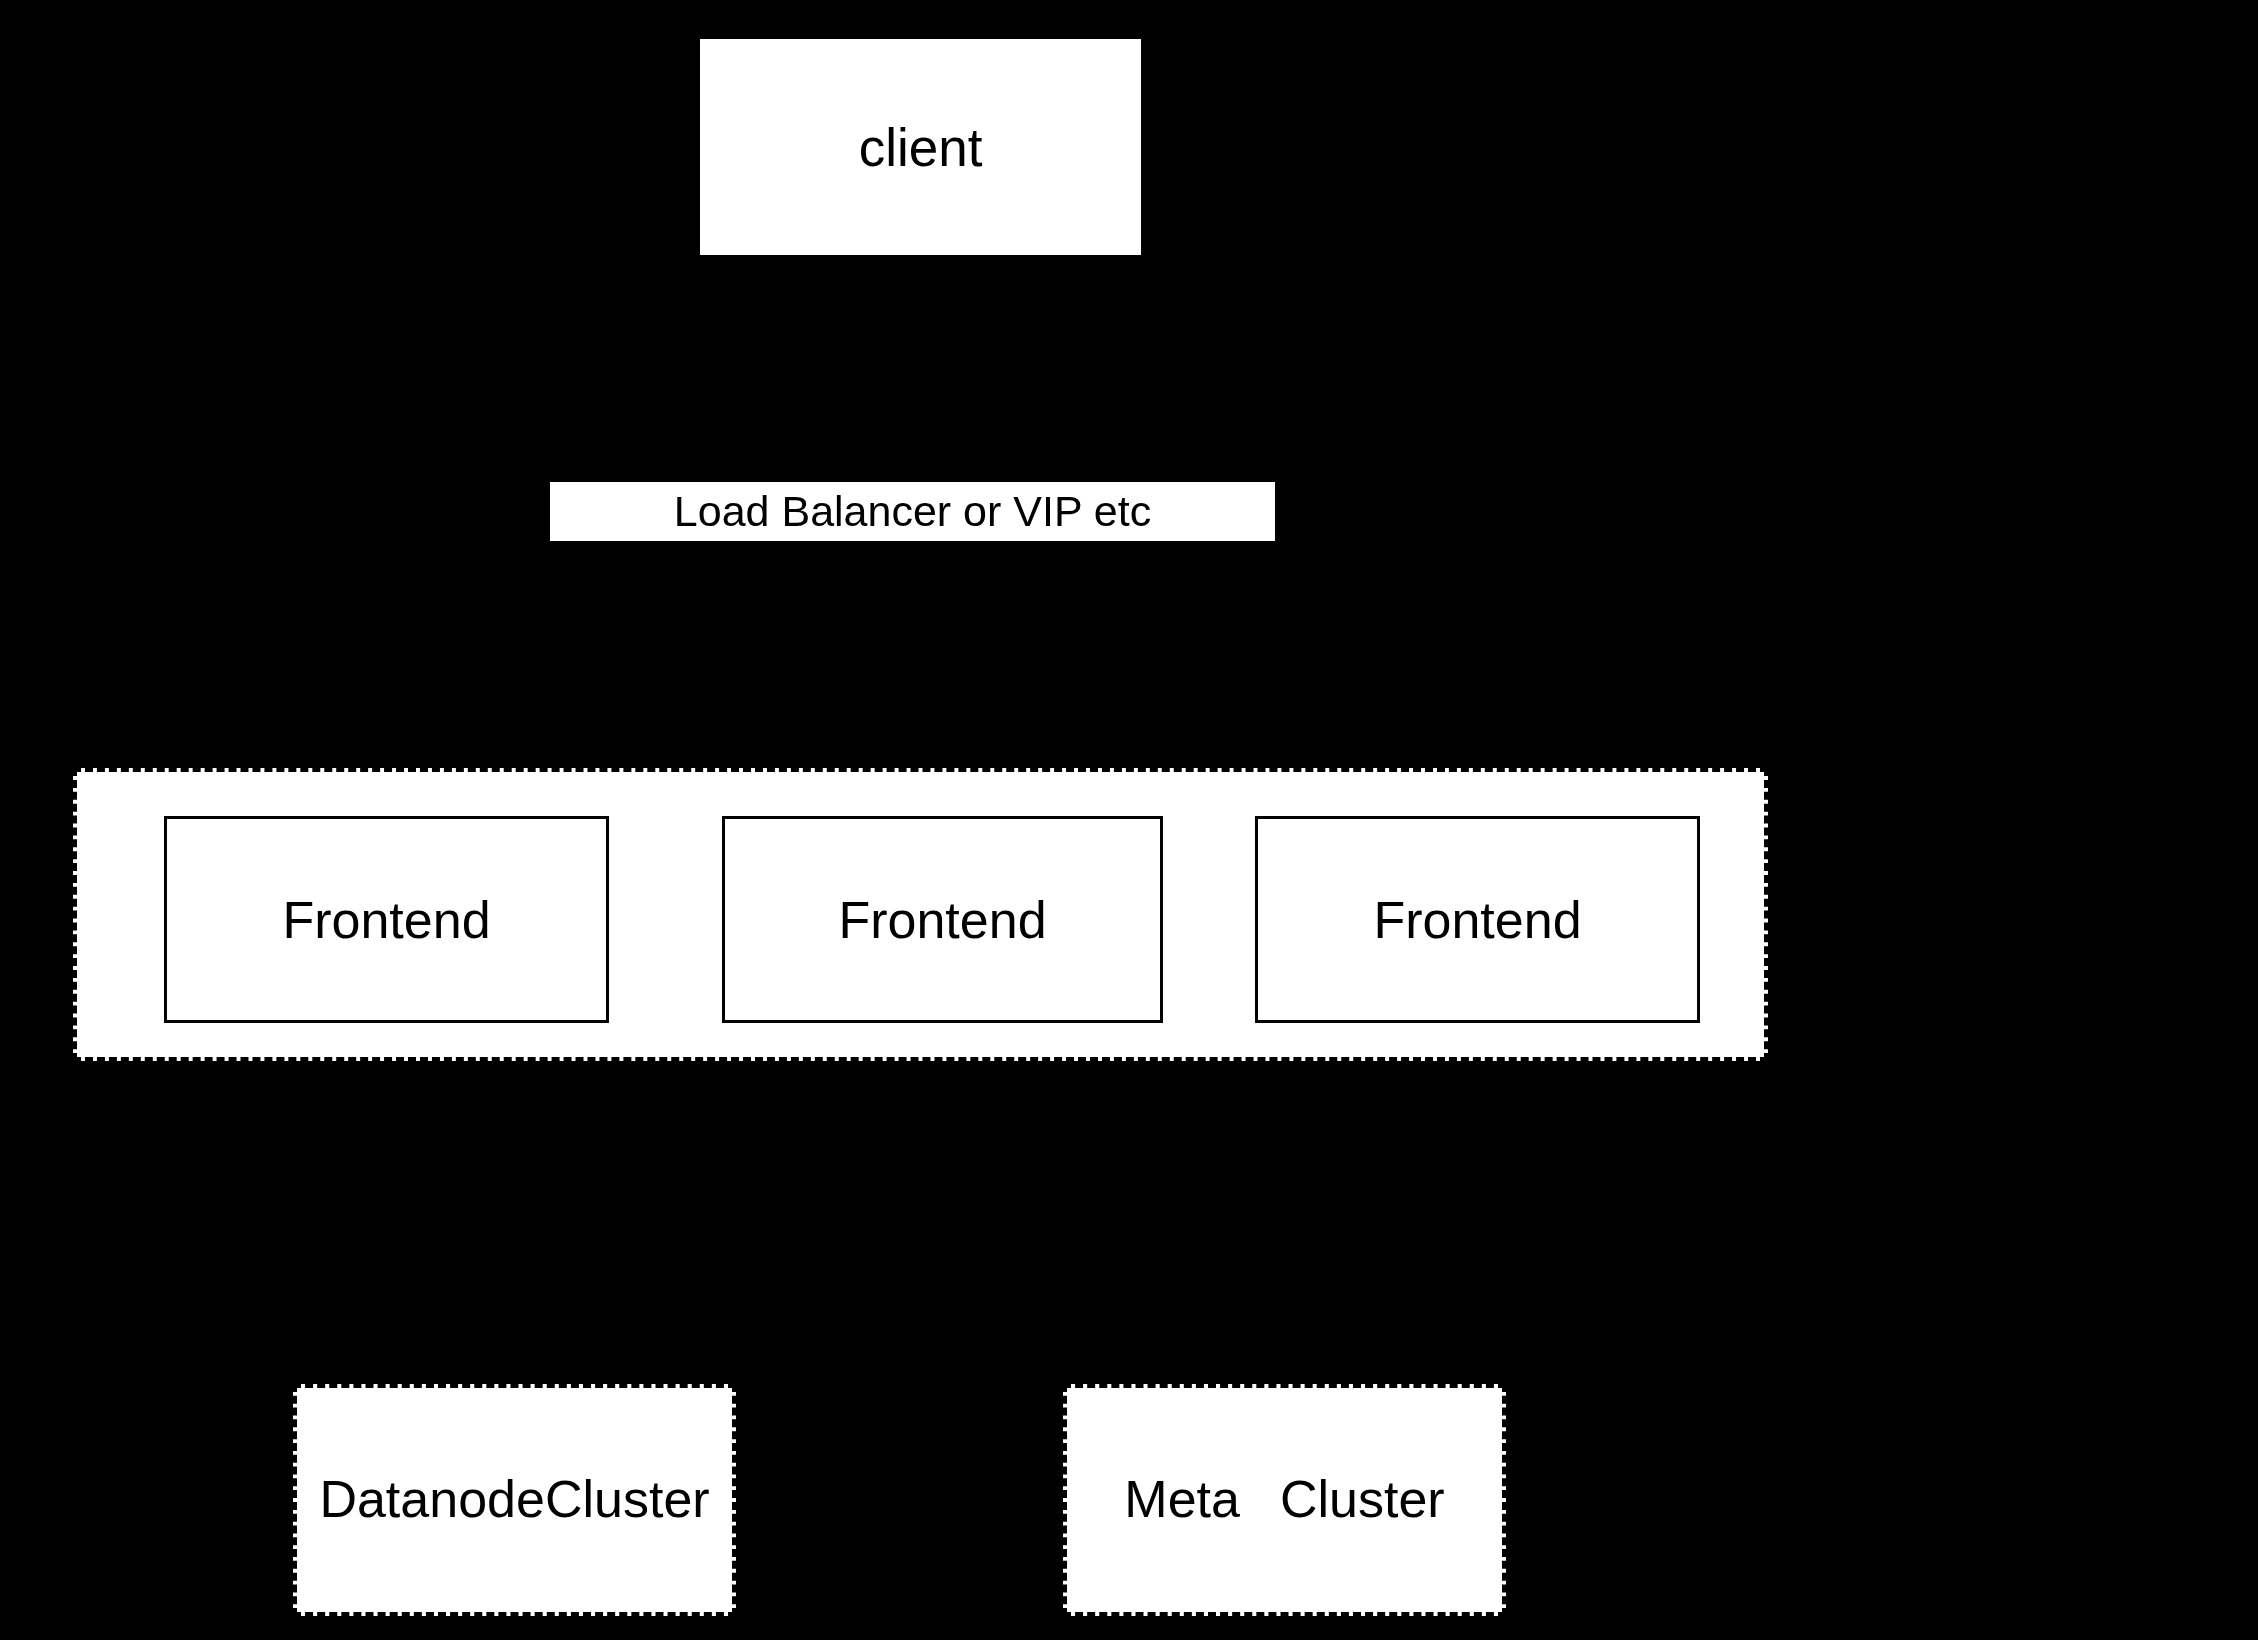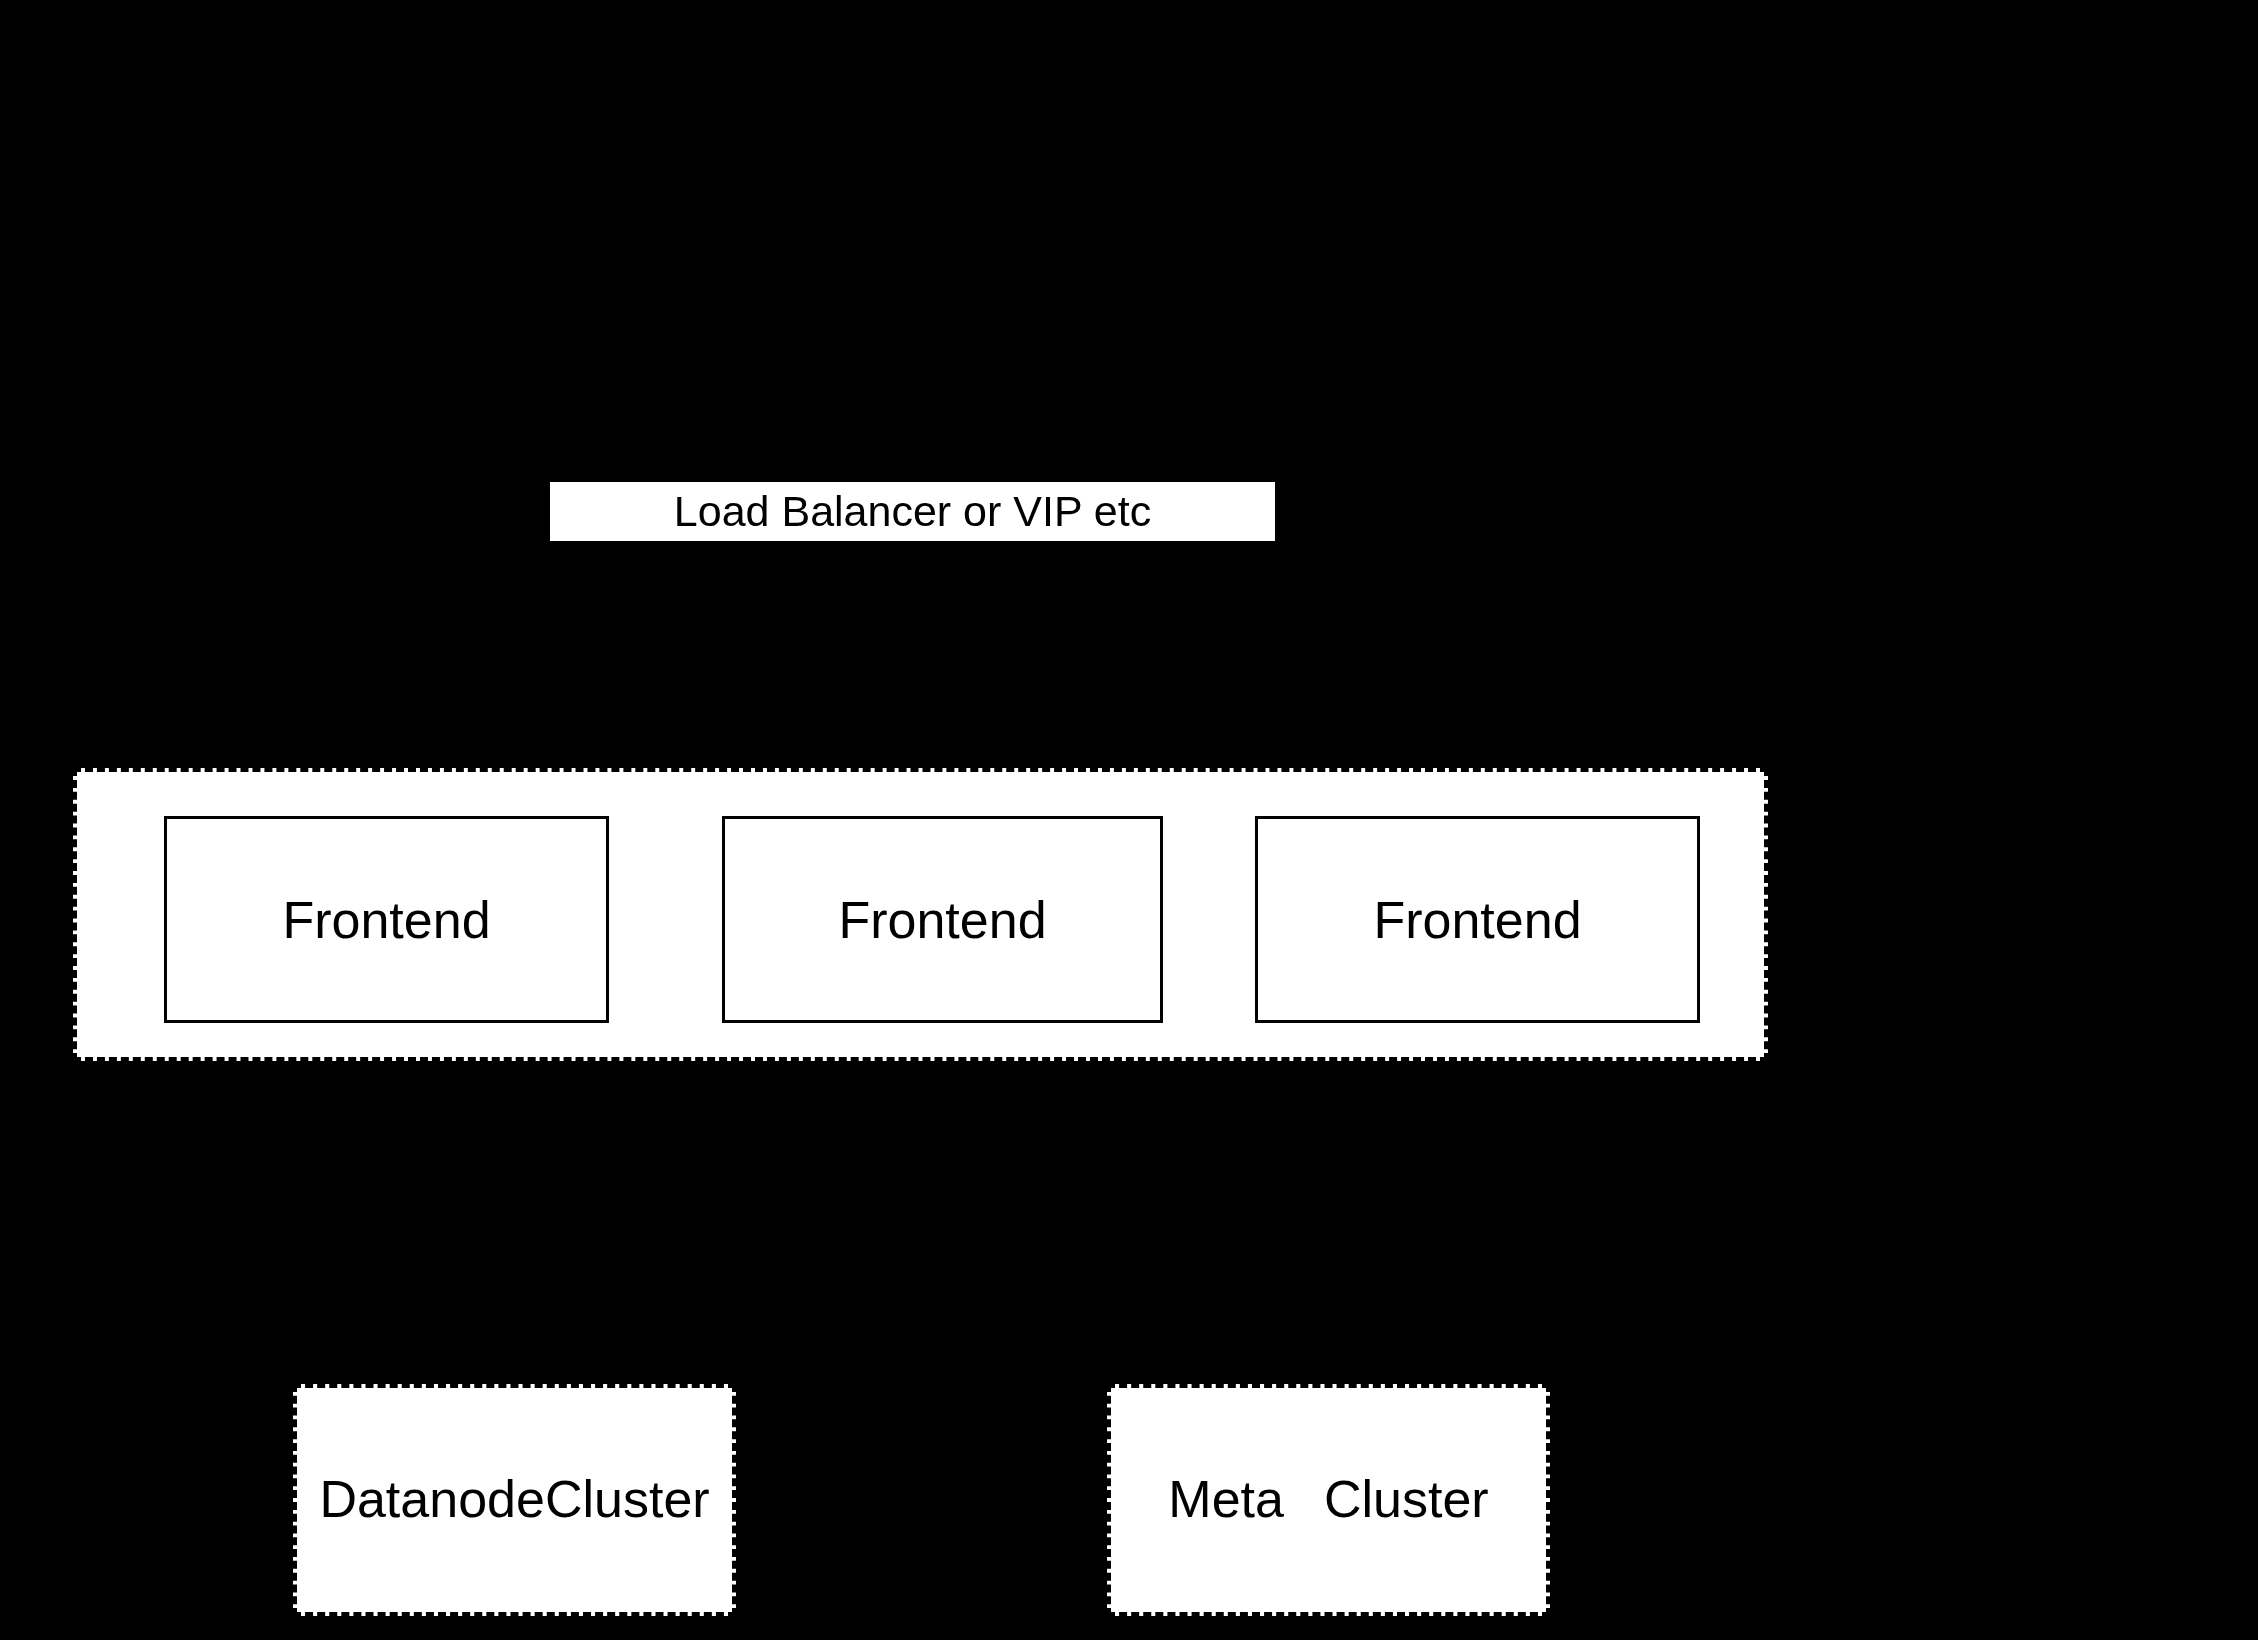--- a/index.html
+++ b/index.html
@@ -55,28 +55,31 @@
   .node-frontend-2 { left: 705px;  width: 441px; }
   .node-frontend-3 { left: 1238px; width: 445px; }
   .node-cluster {
     border: 4.5px dashed #000000;
     font-size: 52px;
     line-height: 1.15;
     top: 1384px;
     height: 232px;
   }
   .node-datanode { left: 293px;  width: 443px; }
-  .node-meta     { left: 1107px; width: 443px; gap: 40px; }
+  .node-meta     { left: 1063px; width: 443px; gap: 40px; }
   .label-line { display: block; }
 </style>
 </head>
 <body>
 
 <div class="canvas">
 
+  <div class="node node-client">
+    <span>client</span>
+  </div>
 
   <div class="node node-lb">
     <span>Load Balancer or VIP etc</span>
   </div>
 
   <div class="group-frontends"></div>
 
   <div class="node node-frontend node-frontend-1">
     <span>Frontend</span>
   </div>

